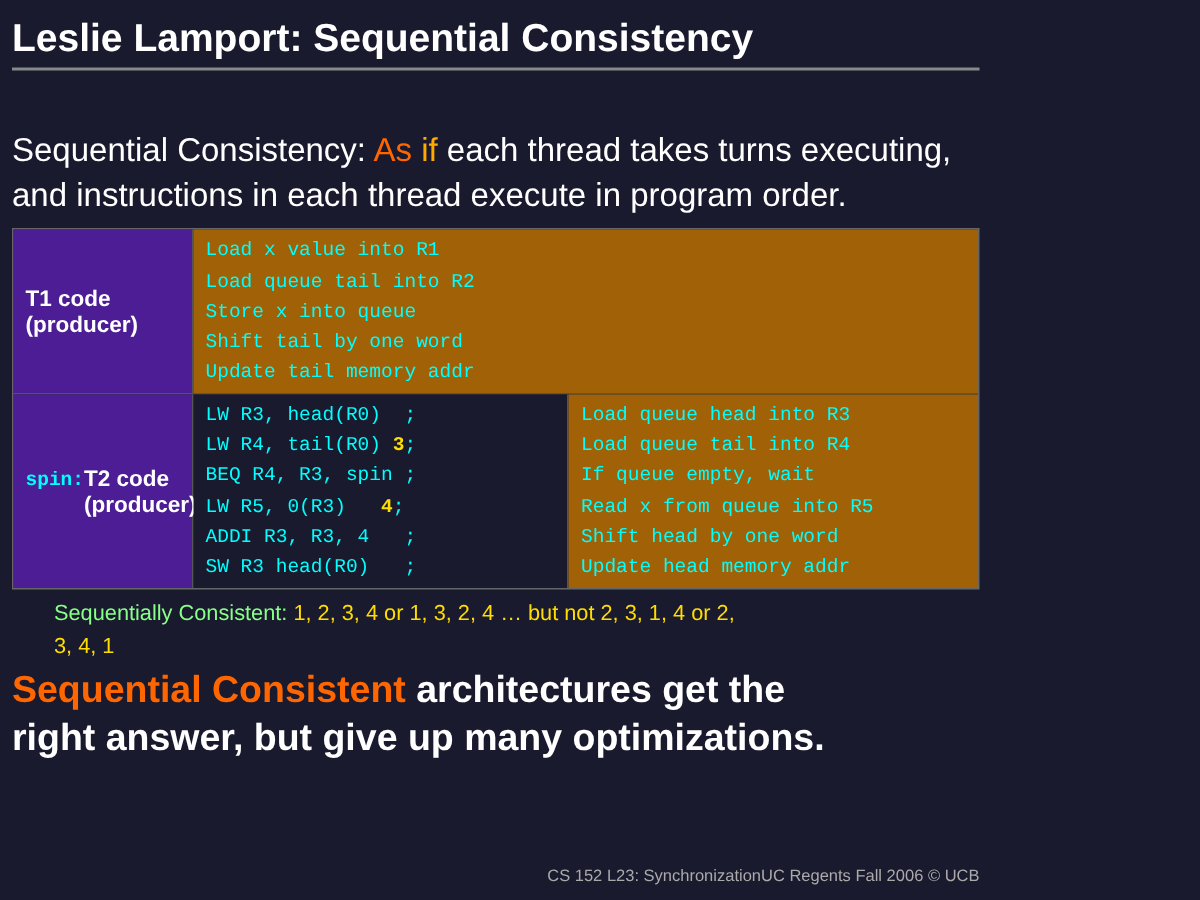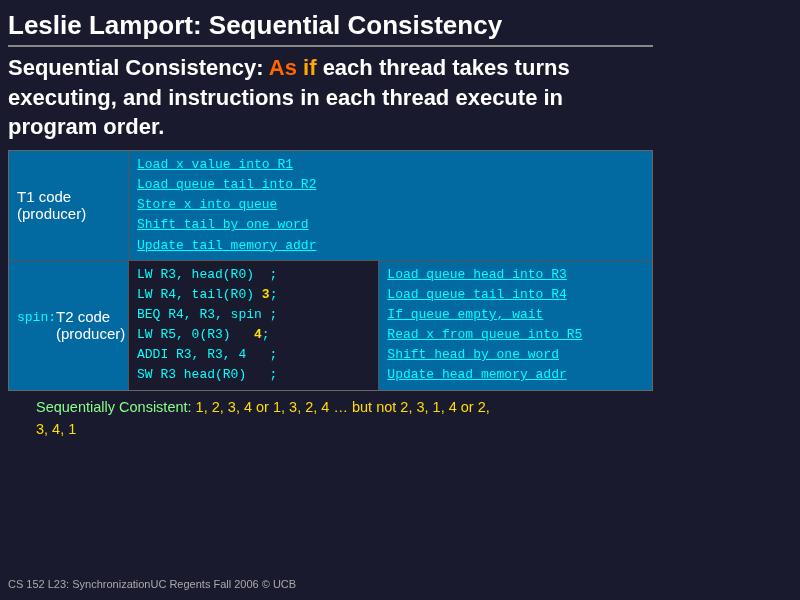--- a/index.html
+++ b/index.html
@@ -25,24 +25,25 @@
       font-size: 26px;
       font-weight: bold;
       color: white;
       border-bottom: 2px solid #888;
       padding-bottom: 4px;
       margin-bottom: 6px;
     }
 
     .subtitle {
       font-size: 22px;
-      font-weight: bold;
+      font-weight: normal;
       color: white;
       line-height: 1.35;
       margin-bottom: 8px;
+      margin-top: 32px;
     }
 
     .subtitle .highlight-as {
       color: #ff6600;
     }
     .subtitle .highlight-if {
       color: #ffaa00;
     }
 
     .table-container {
@@ -57,50 +58,49 @@
     }
     .table-row:last-child {
       border-bottom: none;
     }
 
     .col-label {
       width: 120px;
       min-width: 120px;
       padding: 4px 8px;
       font-size: 15px;
-      font-weight: normal;
+      font-weight: bold;
       color: white;
       border-right: 1px solid #555;
       display: flex;
       align-items: center;
-      background: #0369a1;
+      background: #4c1d95;
     }
 
     .col-code {
       flex: 1;
       padding: 4px 8px;
       font-family: 'Courier New', monospace;
       font-size: 13px;
       color: #00ffff;
       border-right: 1px solid #555;
       background: #1a1a2e;
       white-space: pre;
       line-height: 1.55;
     }
 
     .col-comment {
       flex: 1.1;
       padding: 4px 8px;
       font-family: 'Courier New', monospace;
       font-size: 13px;
       color: #00ffff;
-      background: #0369a1;
+      background: #a16207;
       white-space: pre;
       line-height: 1.55;
-      text-decoration: underline;
     }
 
     .num-overlay {
       color: #ffdd00;
       font-weight: bold;
     }
 
     .bottom-text {
       font-size: 14.5px;
       color: #88ff88;
@@ -119,21 +119,21 @@
       color: white;
       line-height: 1.3;
     }
 
     .big-bottom .sc-highlight {
       color: #ff6600;
     }
 
     .footer {
       display: flex;
-      justify-content: flex-start;
+      justify-content: flex-end;
       align-items: center;
       margin-top: auto;
       font-size: 11px;
       color: #aaaaaa;
     }
   </style>
 </head>
 <body>
 
 <div class="slide">
@@ -179,19 +179,23 @@
     </div>
   </div>
 
   <div class="bottom-text">
     <span>Sequentially Consistent: </span><span class="seq-nums">1, 2, 3, 4 or 1, 3, 2, 4 … but not 2, 3, 1, 4 or 2,</span>
   </div>
   <div class="bottom-text">
     <span class="seq-nums">3, 4, 1</span>
   </div>
 
+  <div class="big-bottom">
+    <span class="sc-highlight">Sequential Consistent</span><span> architectures get the</span><br>
+    <span>right answer, but give up many optimizations.</span>
+  </div>
 
   <div class="footer">
     <span>CS 152 L23: Synchronization</span>
     <span>UC Regents Fall 2006 © UCB</span>
   </div>
 
 </div>
 
 </body></html>

